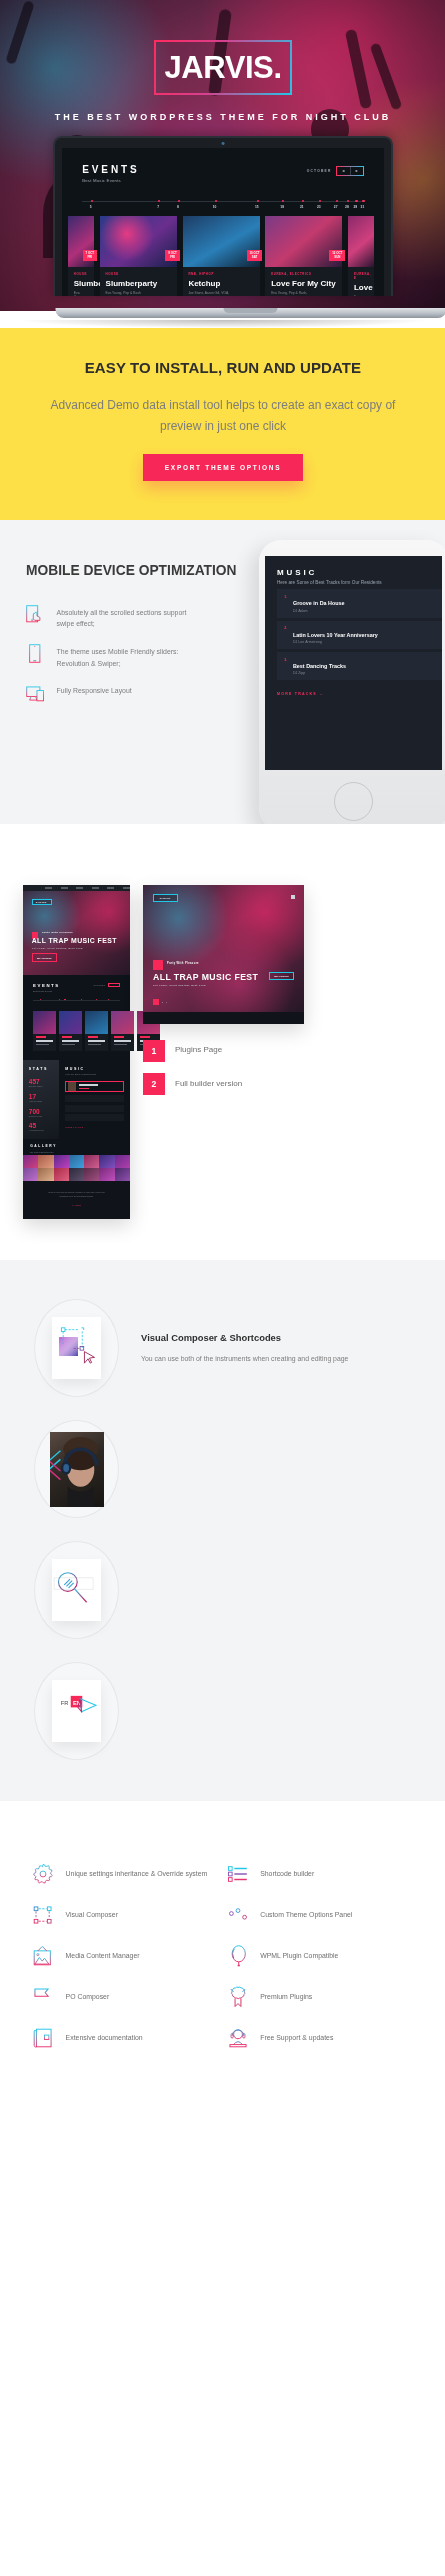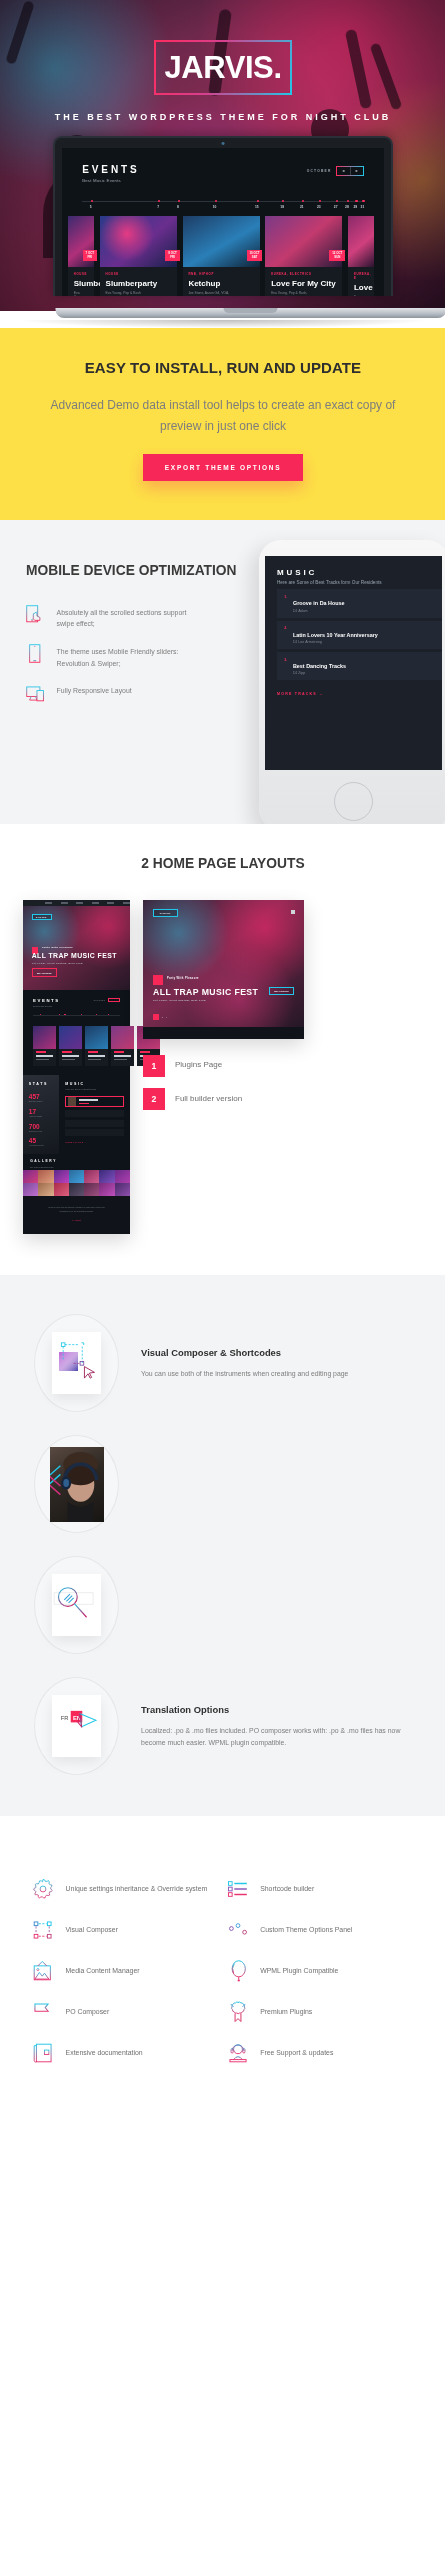--- a/index.html
+++ b/index.html
@@ -536,21 +536,20 @@
             <div class="ph-tdj">DJ Zipp</div>
           </span>
         </div>
         <div class="ph-more">MORE TRACKS  →</div>
       </div>
       <div class="phone-home"></div>
     </div>
   </section>
 
   <section class="sec-layouts">
-    <h2 class="h2-center">2 HOME PAGE LAYOUTS</h2>
 
     <div class="lay-row">
 
       <div class="thumb-tall">
         <div class="t-nav">
           <i></i>
             <i></i>
             <i></i>
             <i></i>
             <i></i>
@@ -800,24 +799,20 @@
         <div class="fb-card">
           <svg viewBox="0 0 68 86" width="49" height="62" style="position:absolute;inset:0;">
             <text x="12" y="34" font-family="Liberation Sans, sans-serif" font-size="8" fill="#4a4a4a">FR</text>
             <rect x="26" y="22" width="16" height="16" fill="#f72858"></rect>
             <text x="29" y="34" font-family="Liberation Sans, sans-serif" font-size="8" fill="#ffffff" font-weight="bold">EN</text>
             <path d="M39 26 l22 9 l-20 9 z" fill="none" stroke="#21c7e8" stroke-width="1.4"></path>
             <path d="M39 26 l2 18 l-5 -6 z" fill="none" stroke="#c0246a" stroke-width="1.4"></path>
           </svg>
         </div>
       </div>
-      <div class="fb-txt">
-        <div class="fb-h">Translation Options</div>
-        <div class="fb-p">Localized: .po &amp; .mo files included. PO composer works with: .po &amp; .mo files has now become much easier. WPML plugin compatible.</div>
-      </div>
     </div>
 
   </section>
 
   <section class="sec-grid">
 
     <div class="grid">
 
       <div class="gitem">
         <span class="gico">

